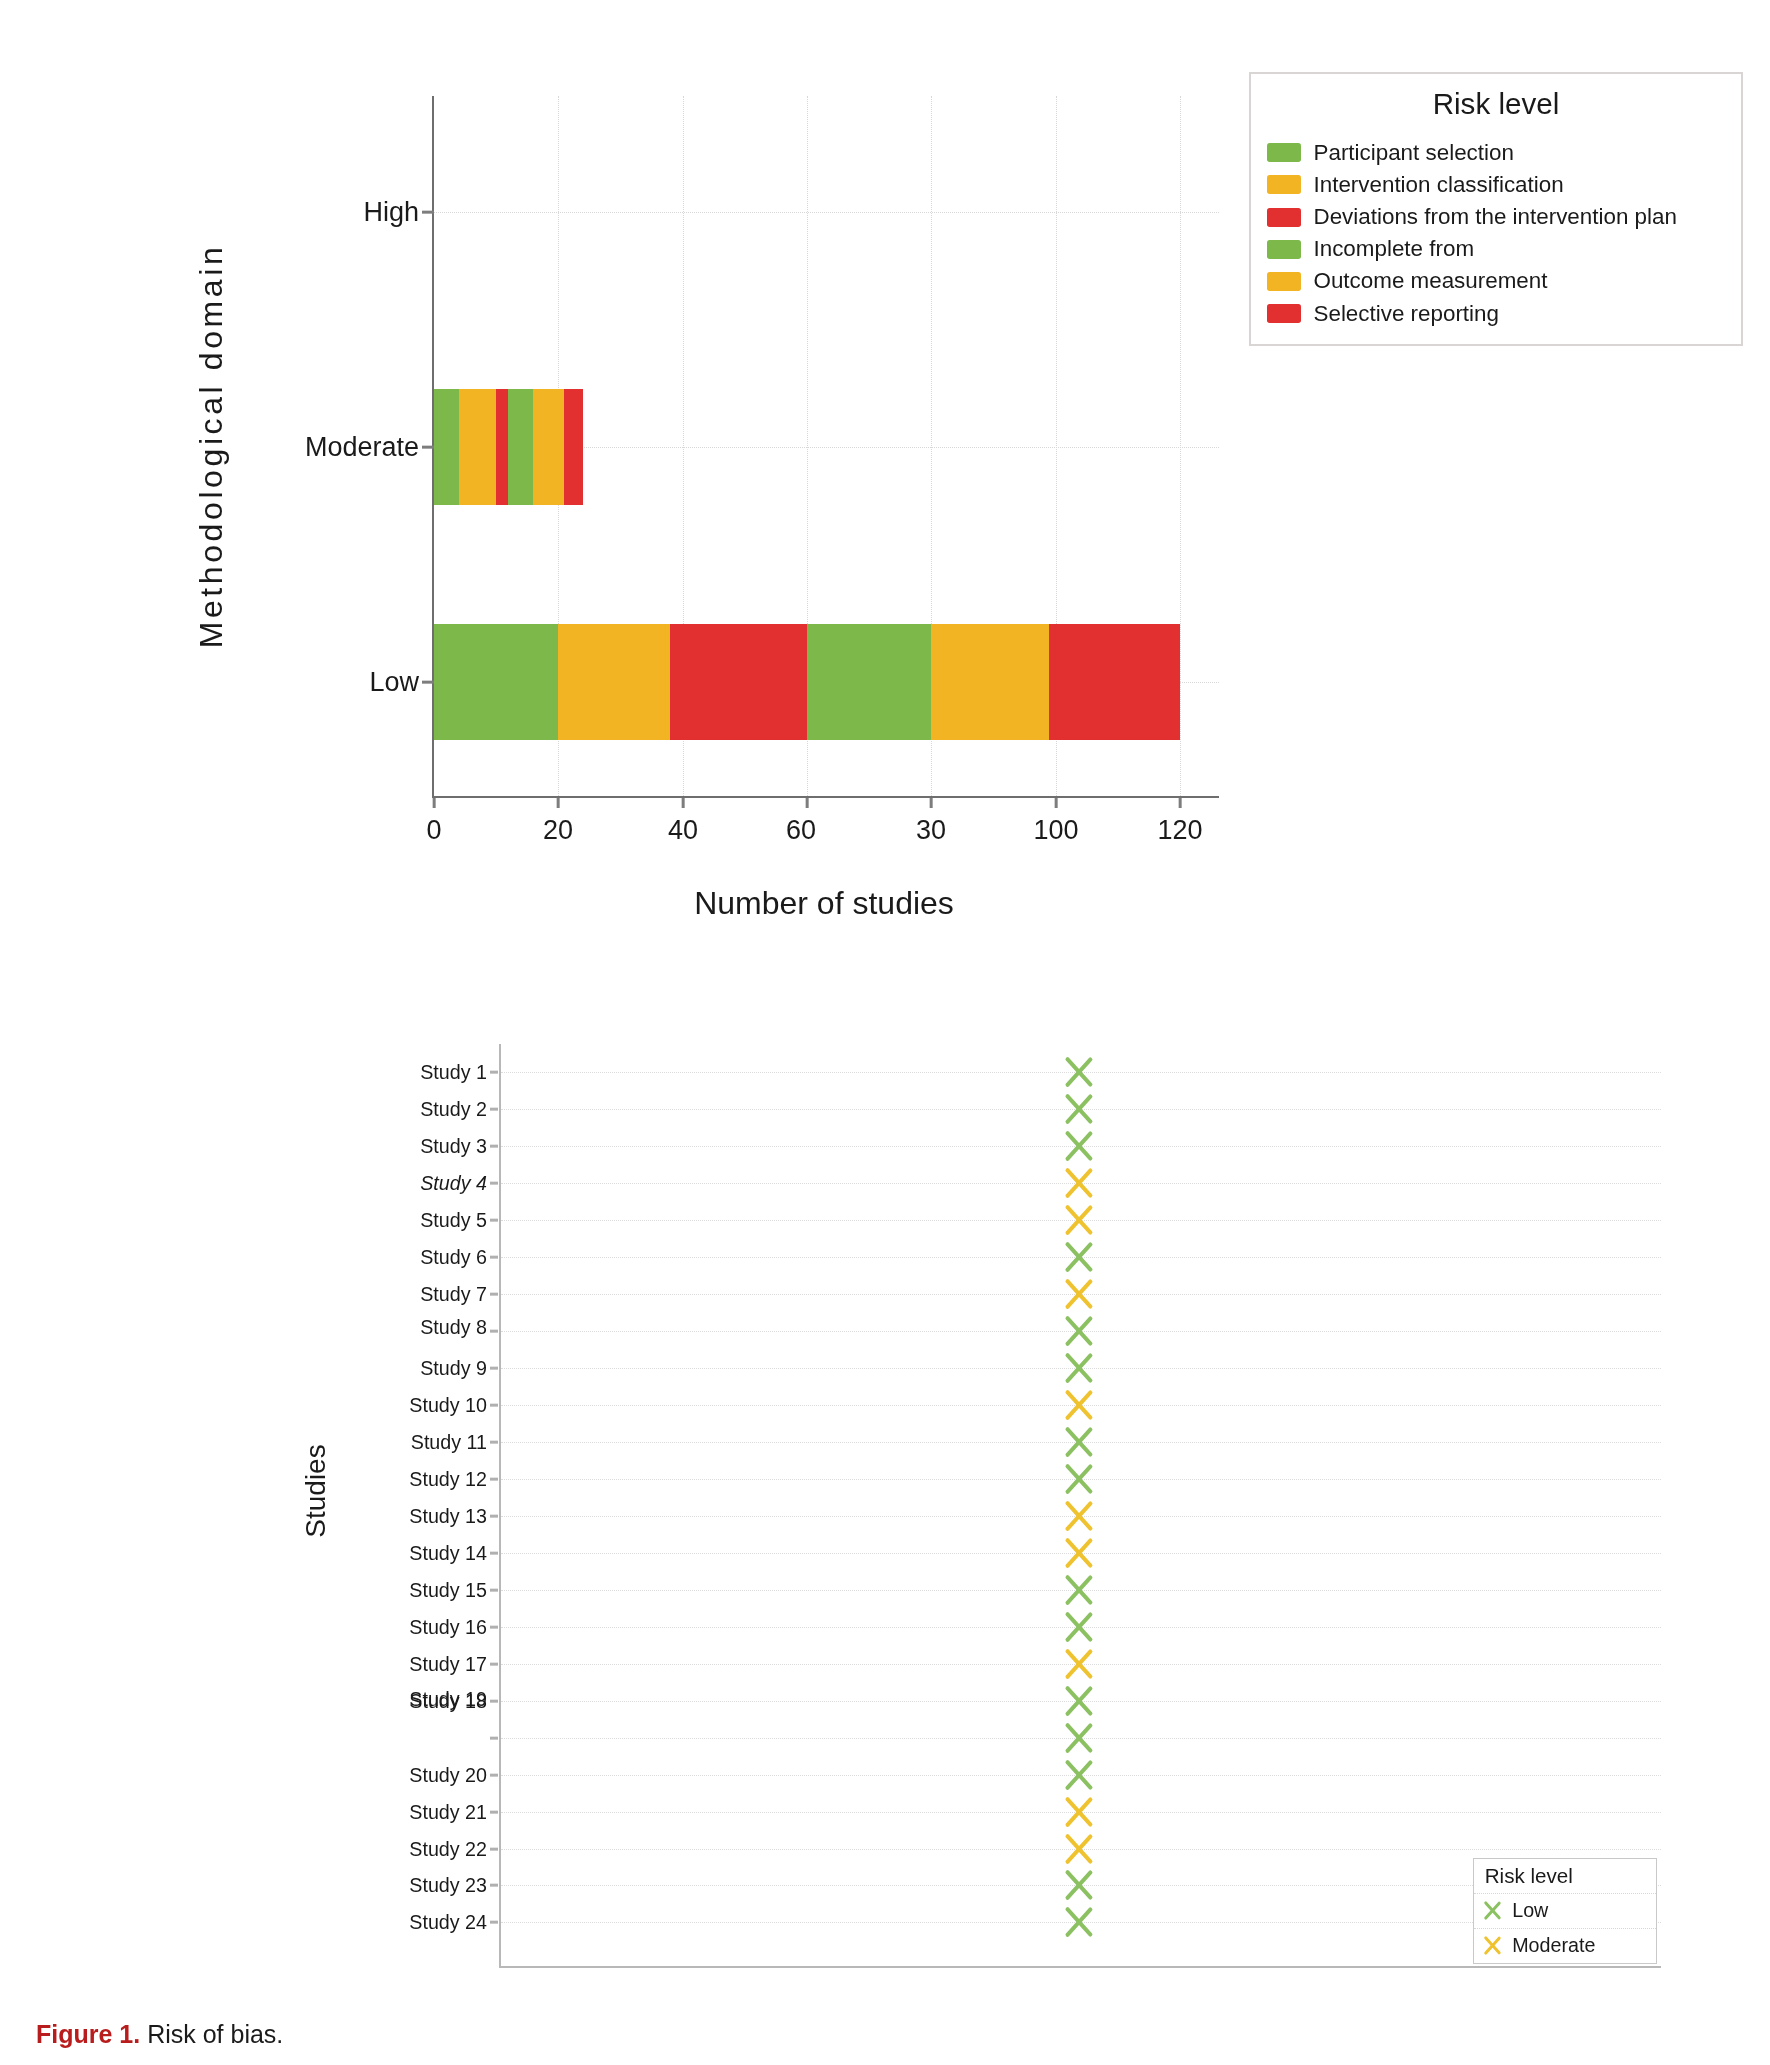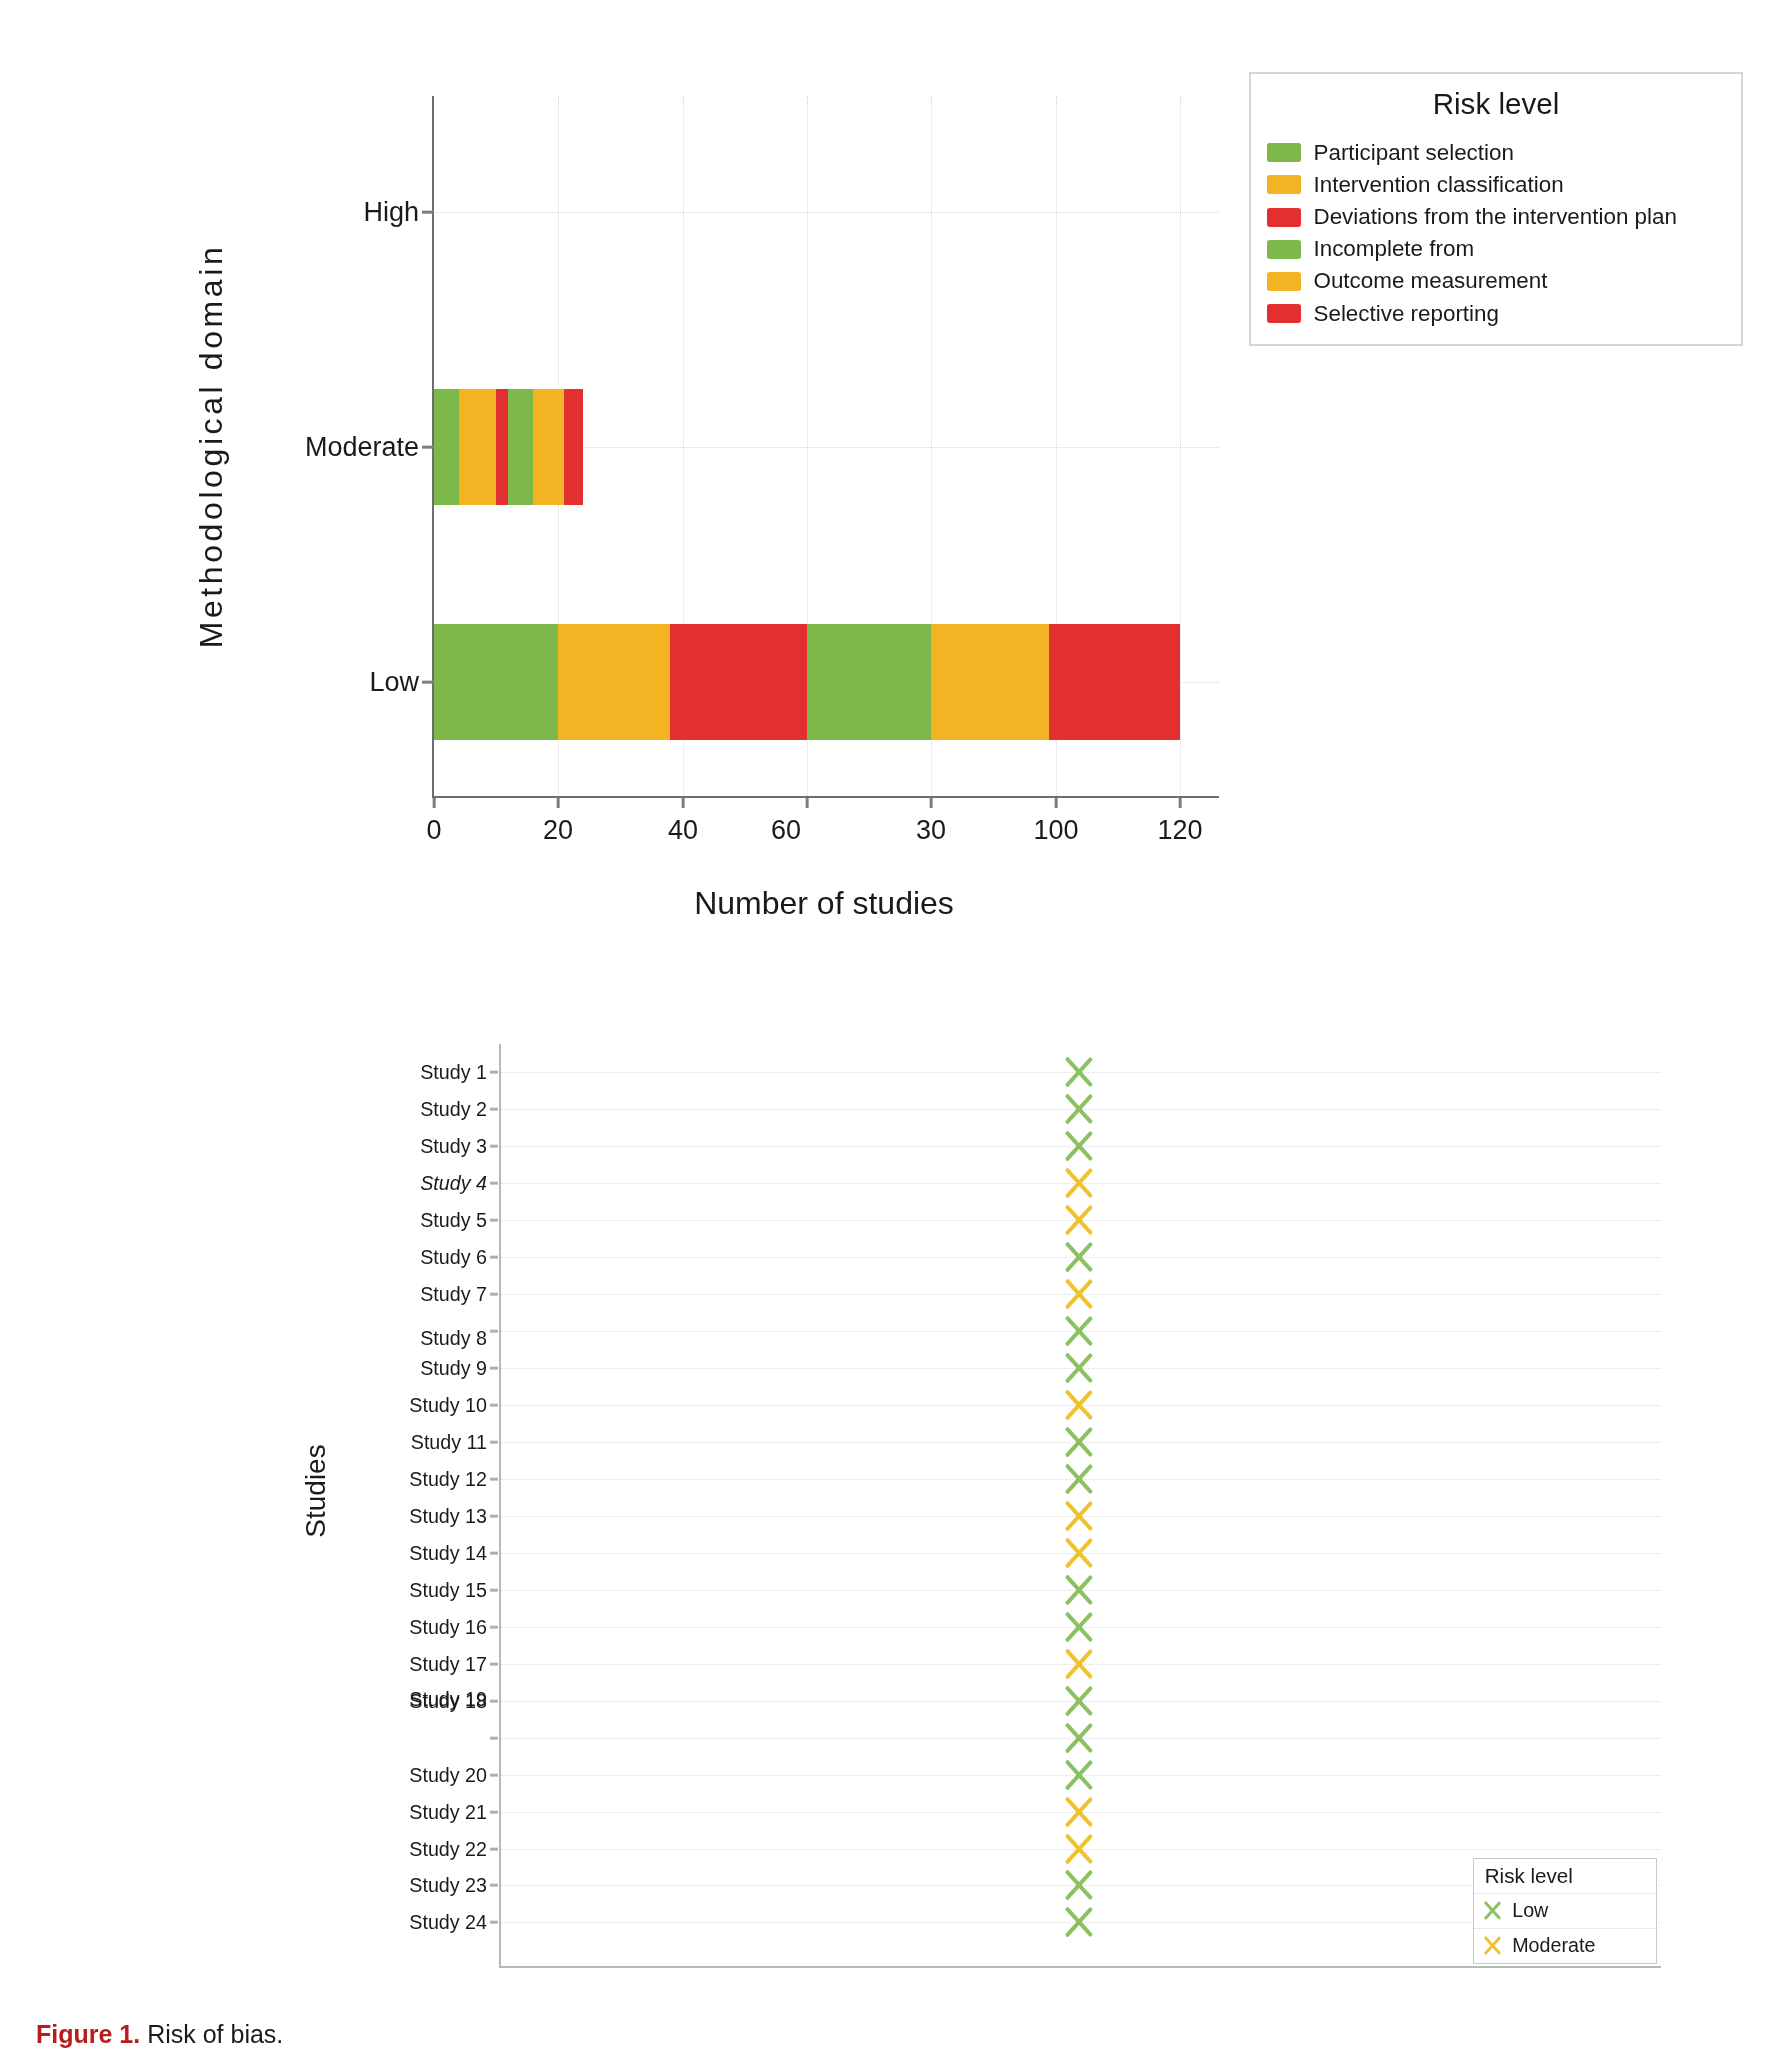--- a/index.html
+++ b/index.html
@@ -69,21 +69,21 @@
       <div class="xtick" style="left: 0px;"></div>
       <div class="xtick-label" style="left: 0px;">0</div>
       <div class="vgrid" style="left: 124px;"></div>
       <div class="xtick" style="left: 124px;"></div>
       <div class="xtick-label" style="left: 124px;">20</div>
       <div class="vgrid" style="left: 249px;"></div>
       <div class="xtick" style="left: 249px;"></div>
       <div class="xtick-label" style="left: 249px;">40</div>
       <div class="vgrid" style="left: 373px;"></div>
       <div class="xtick" style="left: 373px;"></div>
-      <div class="xtick-label" style="left: 352px; margin-top: 28px;">60</div>
+      <div class="xtick-label" style="left: 367px; margin-top: 28px;">60</div>
       <div class="vgrid" style="left: 497px;"></div>
       <div class="xtick" style="left: 497px;"></div>
       <div class="xtick-label" style="left: 497px;">30</div>
       <div class="vgrid" style="left: 622px;"></div>
       <div class="xtick" style="left: 622px;"></div>
       <div class="xtick-label" style="left: 622px;">100</div>
       <div class="vgrid" style="left: 746px;"></div>
       <div class="xtick" style="left: 746px;"></div>
       <div class="xtick-label" style="left: 746px;">120</div>
       <div class="hgrid" style="top: 116px;"></div>
@@ -191,21 +191,21 @@
       </div>
       <div class="row-grid" style="top: 250px;"></div>
       <div class="row-tick" style="top: 250px;"></div>
       <div class="study-label" style="top: 250px;">Study 7</div>
       <div class="xmark" style="left: 578px; top: 250px; --c: #EFC22F;">
         <i class="a"></i>
         <i class="b"></i>
       </div>
       <div class="row-grid" style="top: 287px;"></div>
       <div class="row-tick" style="top: 287px;"></div>
-      <div class="study-label" style="top: 294px;">Study 8</div>
+      <div class="study-label" style="top: 283px;">Study 8</div>
       <div class="xmark" style="left: 578px; top: 287px; --c: #8CC162;">
         <i class="a"></i>
         <i class="b"></i>
       </div>
       <div class="row-grid" style="top: 324px;"></div>
       <div class="row-tick" style="top: 324px;"></div>
       <div class="study-label" style="top: 324px;">Study 9</div>
       <div class="xmark" style="left: 578px; top: 324px; --c: #8CC162;">
         <i class="a"></i>
         <i class="b"></i>

